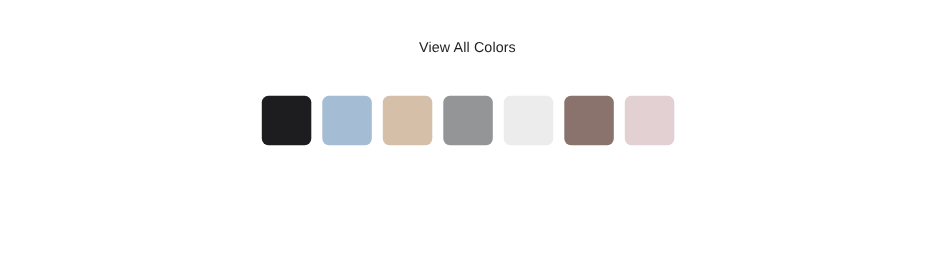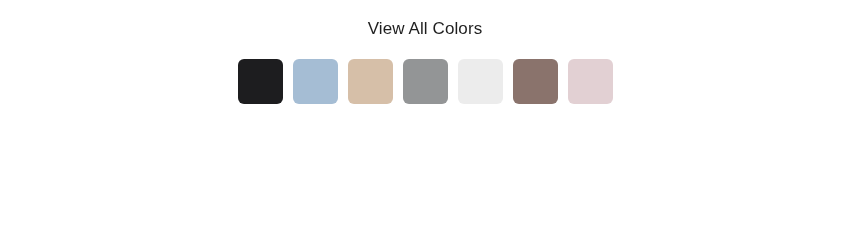--- a/index.html
+++ b/index.html
@@ -18,23 +18,23 @@
     width: 850px;
     height: 230px;
     box-sizing: border-box;
     display: flex;
     flex-direction: column;
     align-items: center;
     background: #ffffff;
   }
 
   .panel-title {
-    margin: 0;
+    margin: 16px;
     padding: 0;
-    font-size: 17px;
+    font-size: 13px;
     font-weight: 400;
     line-height: 1;
     color: #1f1f1f;
     letter-spacing: 0.1px;
     text-align: right;
     padding-top: 20px;
   }
 
   .swatch-row {
     display: flex;

